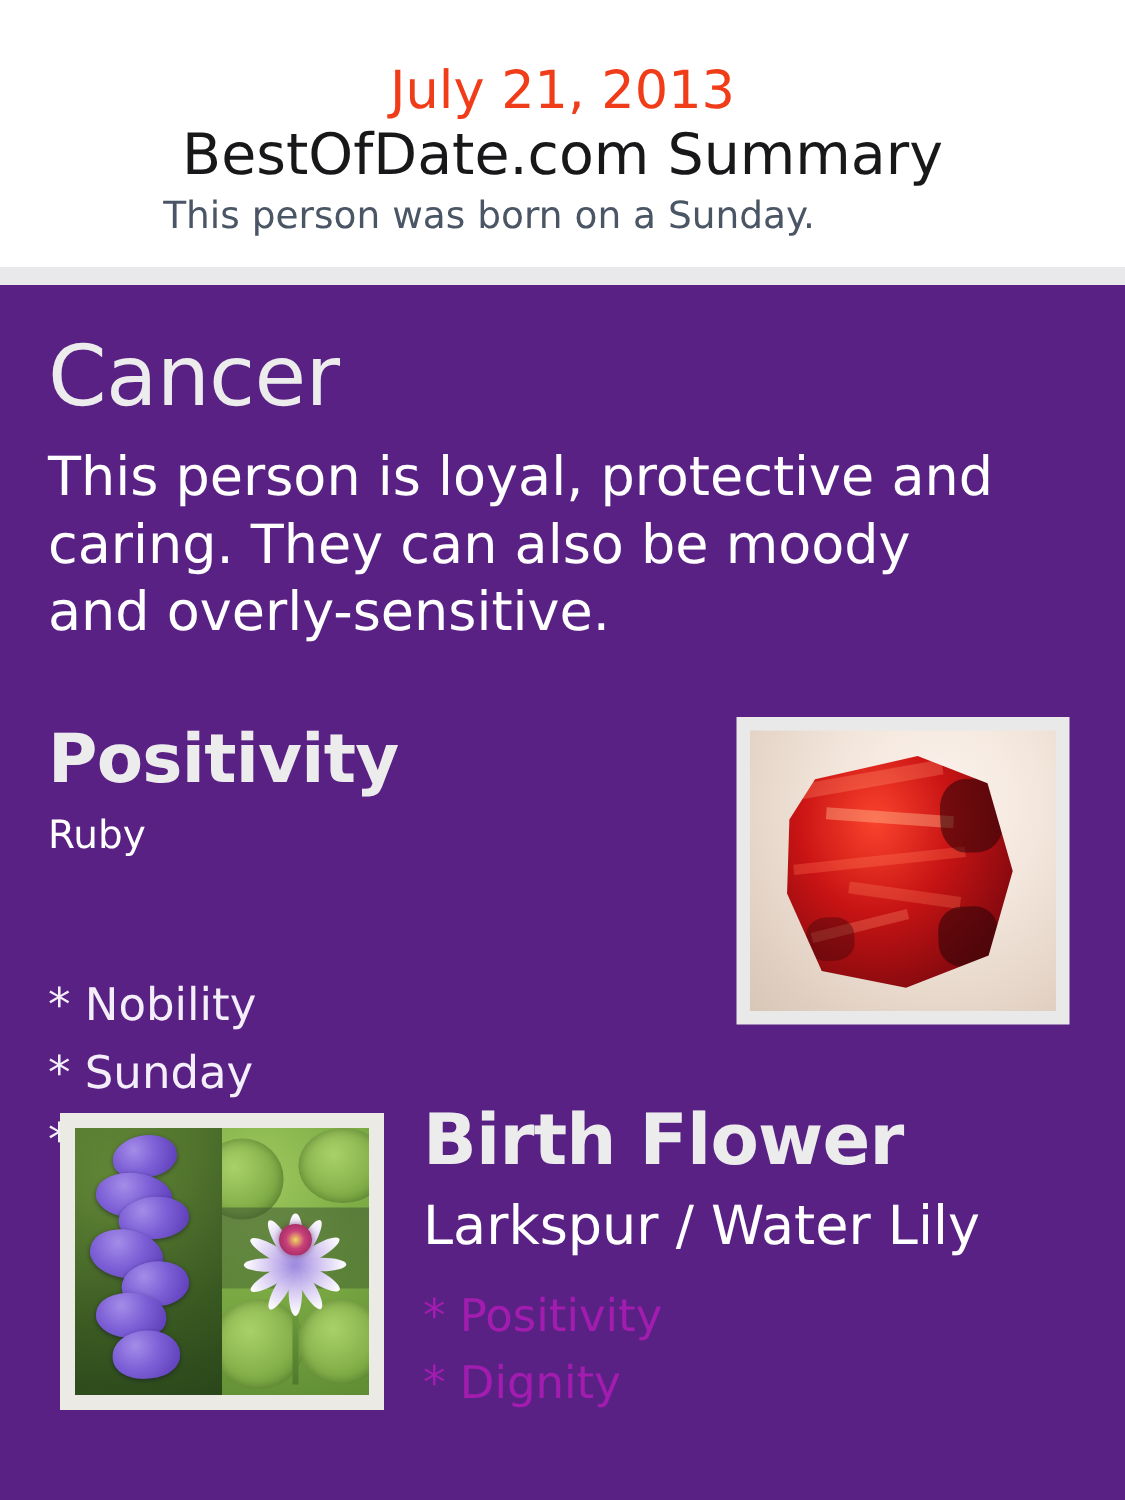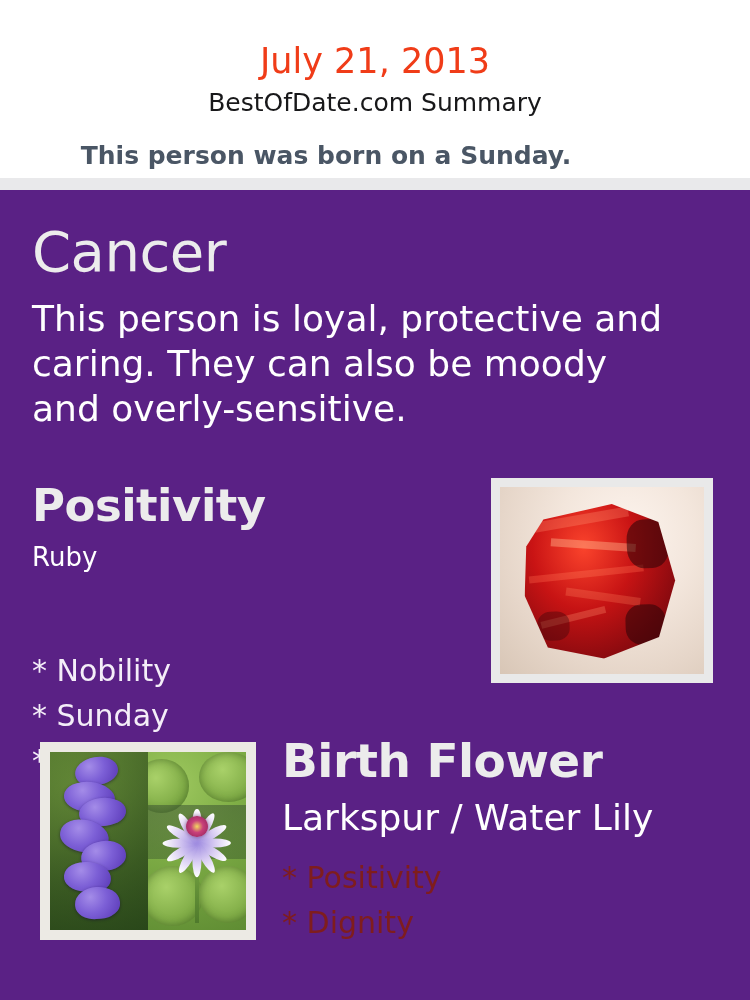--- a/index.html
+++ b/index.html
@@ -37,31 +37,31 @@
     font-weight: 400;
     line-height: 58px;
     color: #f03c18;
     letter-spacing: 0px;
     font-family: "DejaVu Sans", sans-serif;
   }
   .header-sub {
     position: absolute;
     left: 0; top: 84px;
     width: 750px;
-    font-size: 25px;
+    font-size: 38px;
     font-weight: 400;
     line-height: 38px;
     color: #18181a;
   }
   .header-note {
     position: absolute;
-    left: 0; top: 140px;
+    left: 0; top: 128px;
     width: 652px;
     font-size: 25px;
-    font-weight: 700;
+    font-weight: 400;
     line-height: 32px;
     color: #4a5665;
   }
   .divider {
     position: absolute;
     left: 0; top: 178px;
     width: 750px;
     height: 12px;
     background: #e9e9eb;
   }
@@ -295,21 +295,21 @@
   }
   .flower-traits {
     position: absolute;
     left: 282px; top: 855px;
     width: 420px;
   }
   .flower-traits .trait {
     font-size: 30px;
     font-weight: 400;
     line-height: 45px;
-    color: #7f1d1d;
+    color: #a21caf;
   }
 </style>
 </head>
 <body>
 
 <div class="page">
 
   <div class="header">
     <div class="header-date">July 21, 2013</div>
     <div class="header-sub">BestOfDate.com Summary</div>

